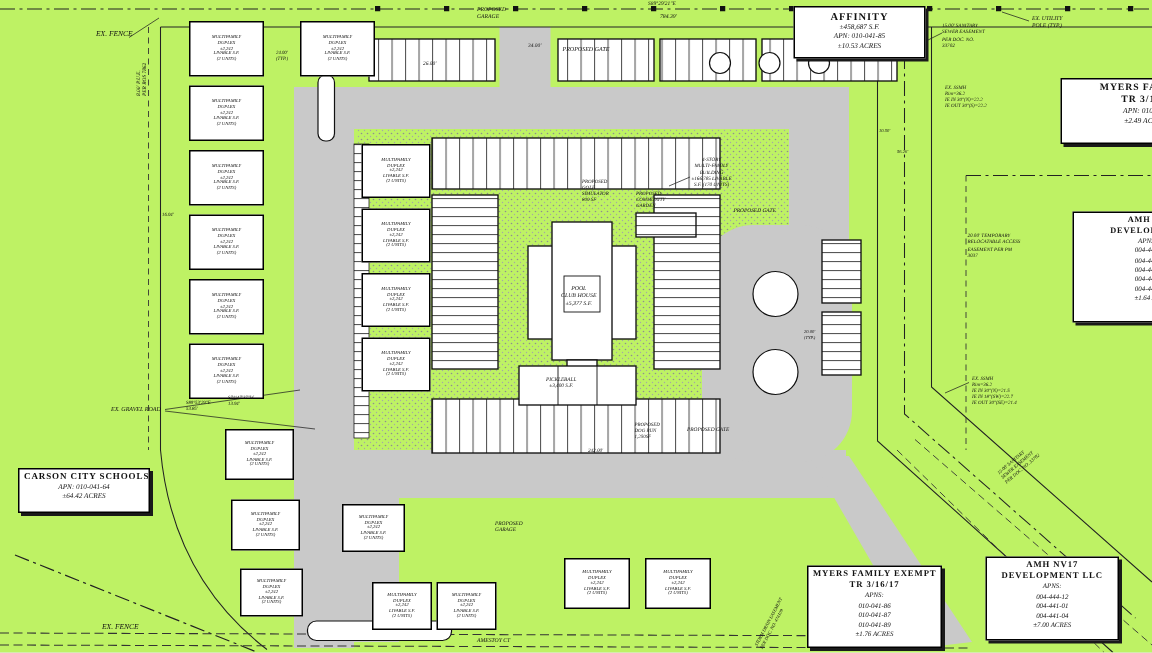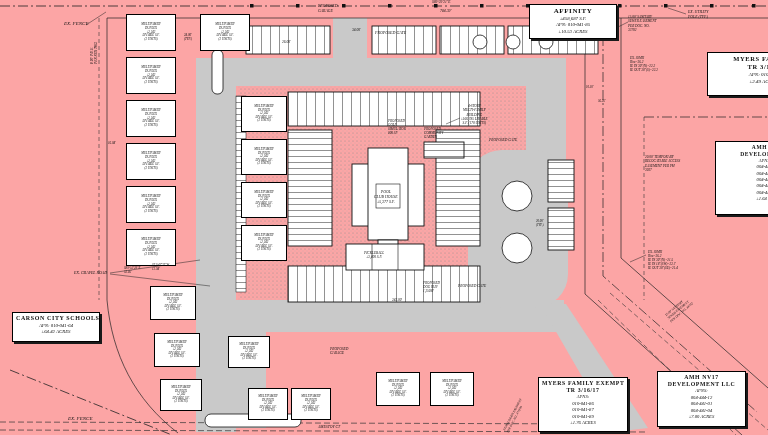--- a/index.html
+++ b/index.html
@@ -1,17 +1,17 @@
 <!DOCTYPE html>
 <html><head>
 <meta charset="utf-8">
 <style>
   html,body{margin:0;padding:0;background:#e8e8e8;}
   .stage{
-    position:relative;width:768px;height:435px;background:#fca5a5;
+    position:relative;width:768px;height:435px;background:#bef264;
     overflow:hidden;font-family:"Liberation Serif",serif;color:#111;
   }
   .stage svg{position:absolute;left:0;top:0;}
   #labels{position:absolute;left:0;top:0;width:768px;height:435px;}
   .parcel{
     position:absolute;background:#fff;border:1px solid #000;
     box-shadow:2px 2px 0 #1a1a1a, inset 0 0 0 0.6px #fff;
     padding:2px 3px;text-align:center;box-sizing:border-box;z-index:5;
   }
   .ptitle{font-weight:bold;letter-spacing:0.6px;line-height:1.25;white-space:nowrap;}

